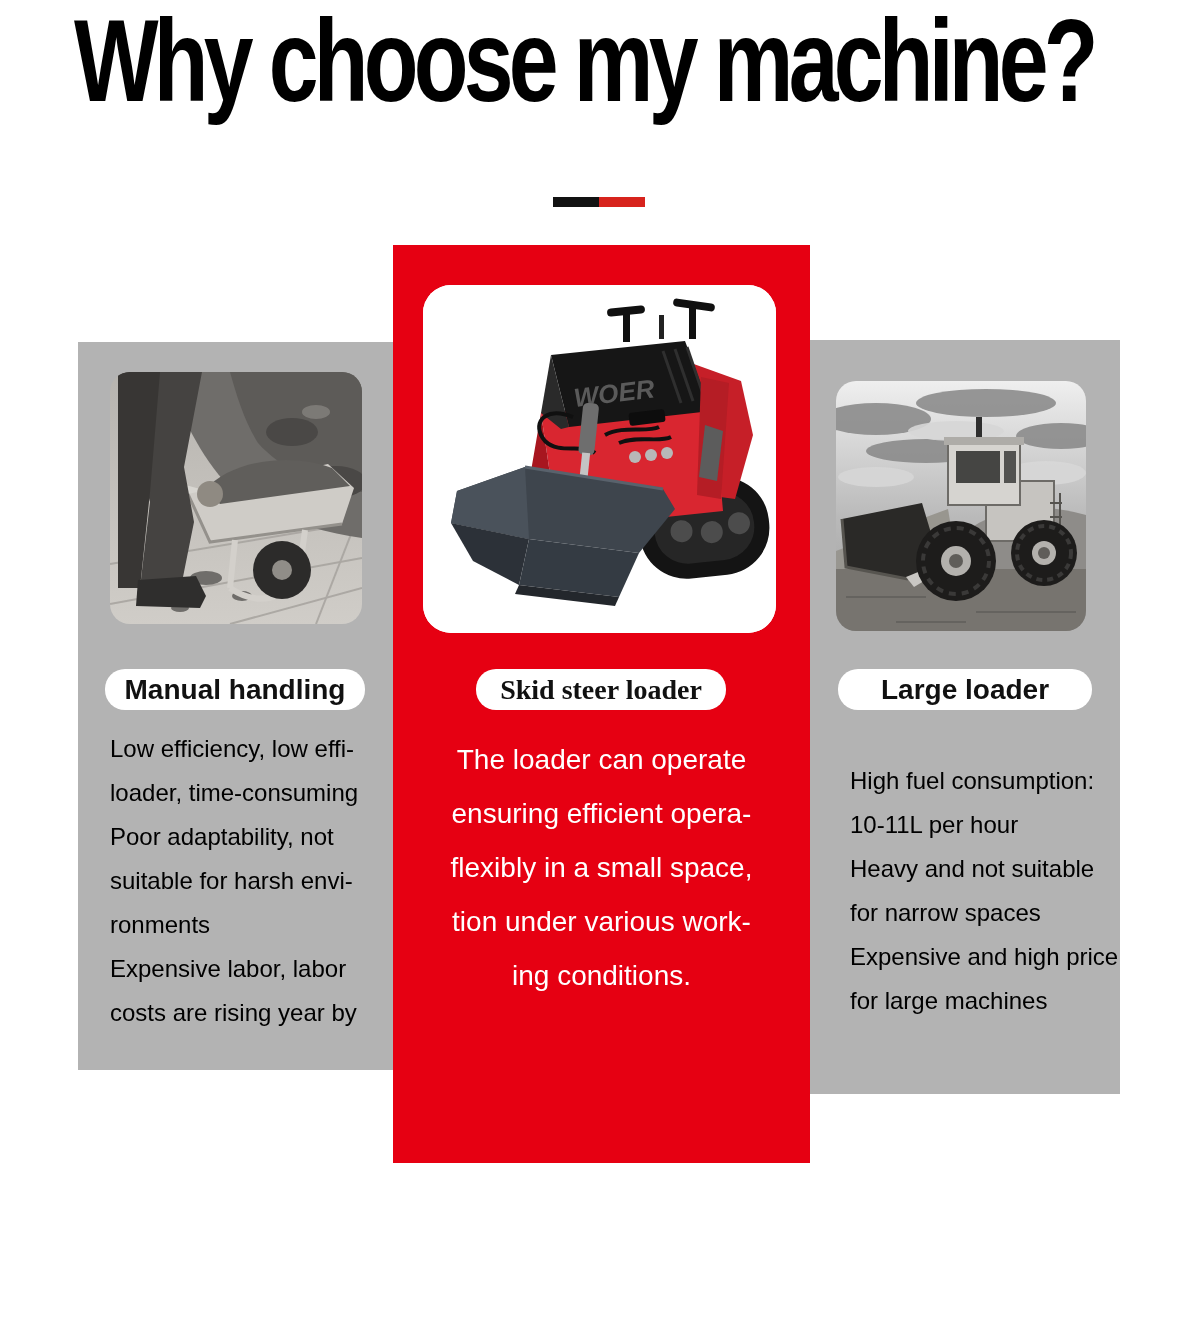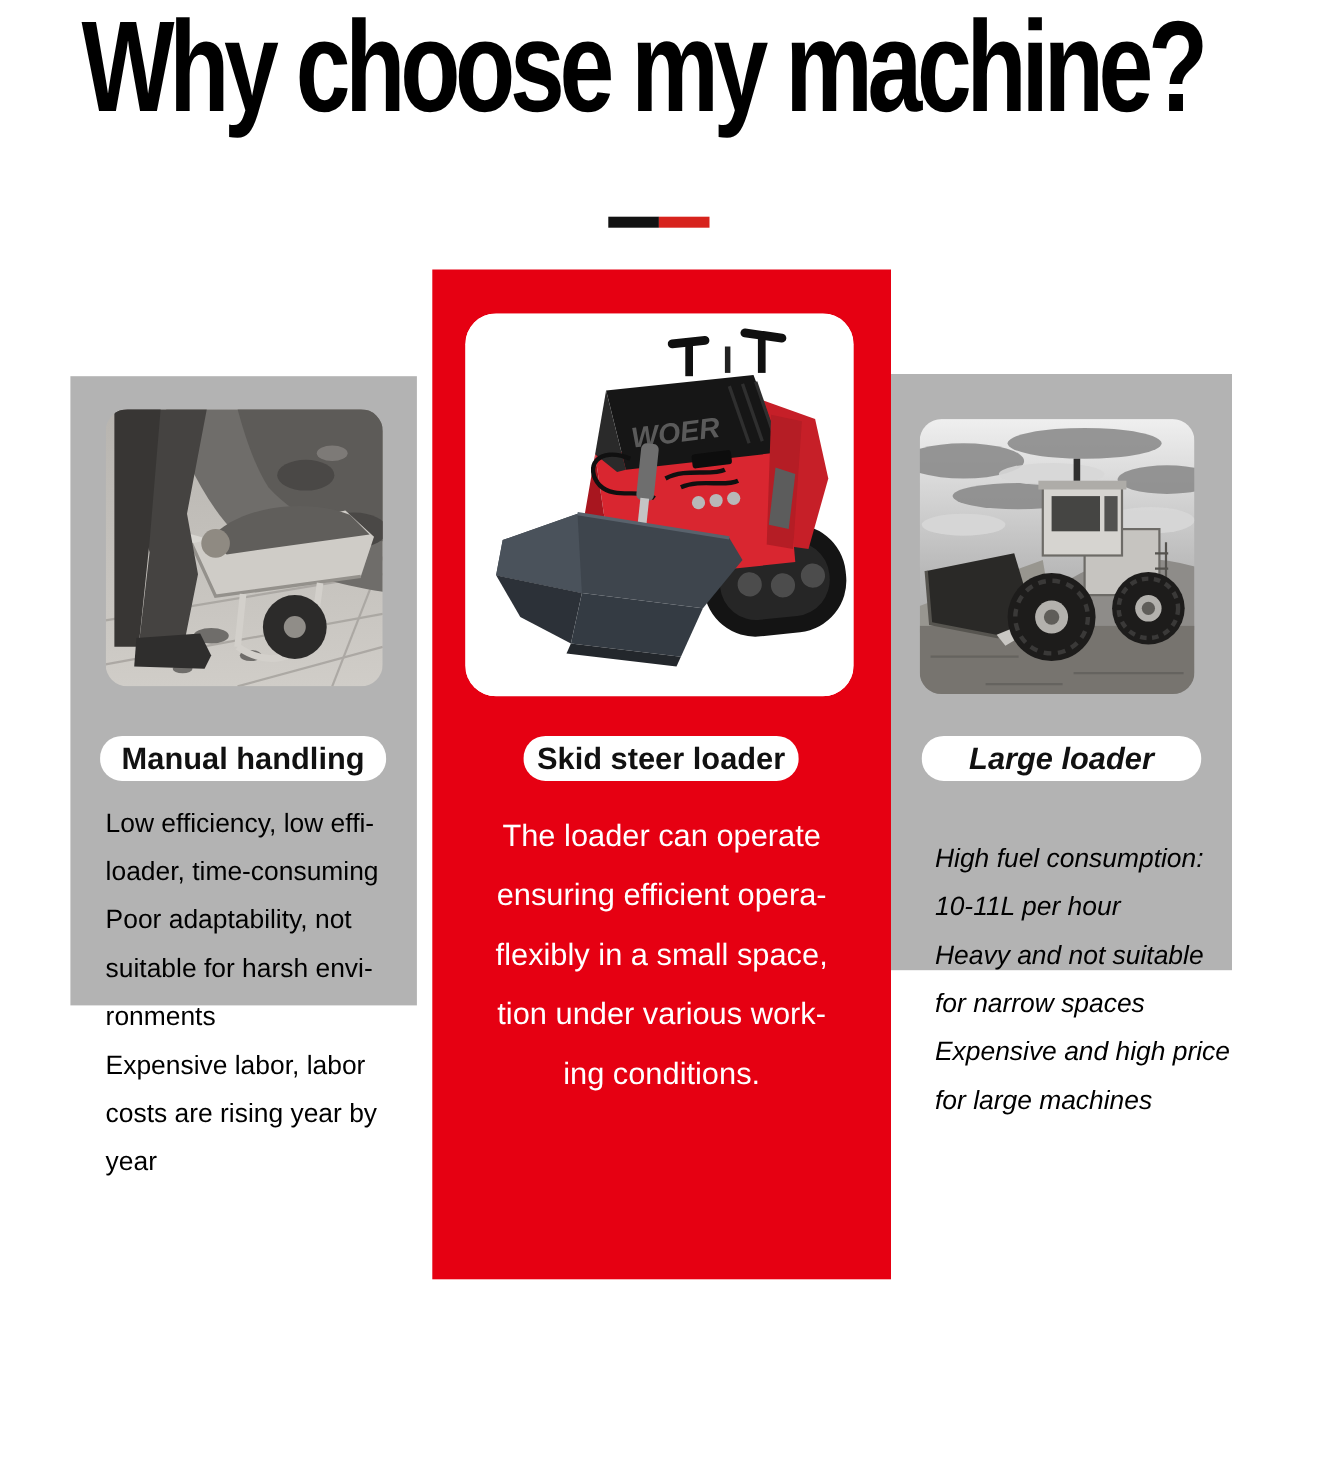--- a/index.html
+++ b/index.html
@@ -16,39 +16,39 @@
     transform:scale(0.80,1.05);transform-origin:left top;
   }
   
   .divider{position:absolute;left:553px;top:197px;width:92px;height:10px;display:flex;}
   .divider .seg-black{flex:1;background:var(--divider-black,#121212);}
   .divider .seg-red{flex:1;background:var(--divider-red,#d7231d);}
 
   
   .panel{position:absolute;}
   .panel.gray{background:var(--panel-gray,#b3b3b3);}
-  #panel-left{left:64px;top:342px;width:315px;height:572px;}
+  #panel-left{left:78px;top:342px;width:315px;height:728px;}
   #panel-center{left:393px;top:245px;width:417px;height:918px;background:var(--accent-red,#e60012);}
-  #panel-right{left:810px;top:340px;width:310px;height:542px;font-style:italic;}
+  #panel-right{left:810px;top:340px;width:310px;height:754px;}
 
   
   .photo{position:absolute;overflow:hidden;border-radius:20px;}
   .photo svg{display:block;}
   #photo-left{left:32px;top:30px;width:252px;height:252px;}
   #photo-center{left:30px;top:40px;width:353px;height:348px;border-radius:28px;background:#fff;}
   #photo-right{left:26px;top:41px;width:250px;height:250px;}
 
   
   .pill{
     position:absolute;height:41px;background:#ffffff;border-radius:20px;
     display:flex;align-items:center;justify-content:center;
     font-size:28px;font-weight:700;color:#111;
   }
   #pill-left{left:27px;top:327px;width:260px;}
-  #pill-center{left:83px;top:424px;width:250px;}
+  #pill-center{left:83px;top:424px;width:250px;font-family:Liberation Serif, serif;}
   #pill-right{left:28px;top:329px;width:254px;}
 
   
   .body-text{position:absolute;font-size:24px;color:#000000;}
   .body-text p{margin:0;line-height:44px;white-space:nowrap;}
   #text-left{left:32px;top:385px;}
   #text-right{left:40px;top:387px;margin-top:32px;}
   #text-center{
     left:0;top:488px;width:100%;text-align:center;
     color:#fff;font-size:28px;
@@ -116,21 +116,20 @@
       <span>Manual handling</span>
     </div>
     <div class="body-text" id="text-left">
       <p>Low efficiency, low effi-</p>
       <p>loader, time-consuming</p>
       <p>Poor adaptability, not</p>
       <p>suitable for harsh envi-</p>
       <p>ronments</p>
       <p>Expensive labor, labor</p>
       <p>costs are rising year by</p>
-      <p>year</p>
     </div>
   </section>
 
   <section class="panel" id="panel-center">
     <div class="photo" id="photo-center">
       <svg viewBox="0 0 353 348" width="353" height="348">
         <rect width="353" height="348" fill="#ffffff"></rect>
 
         <g fill="#101010">
           <rect x="184" y="22" width="38" height="8" rx="4" transform="rotate(-6 203 26)"></rect>

